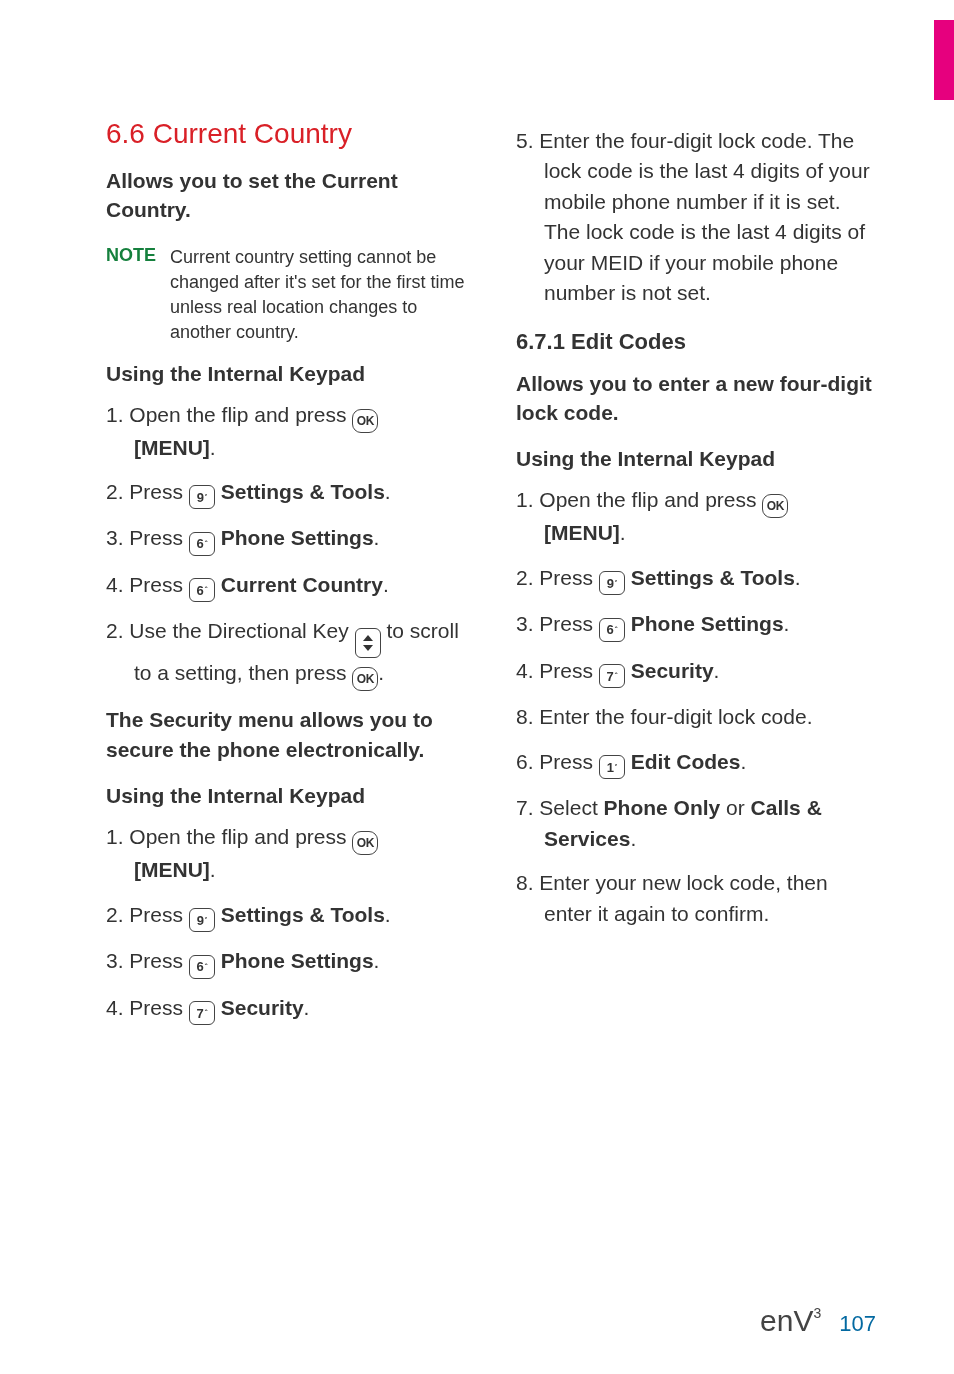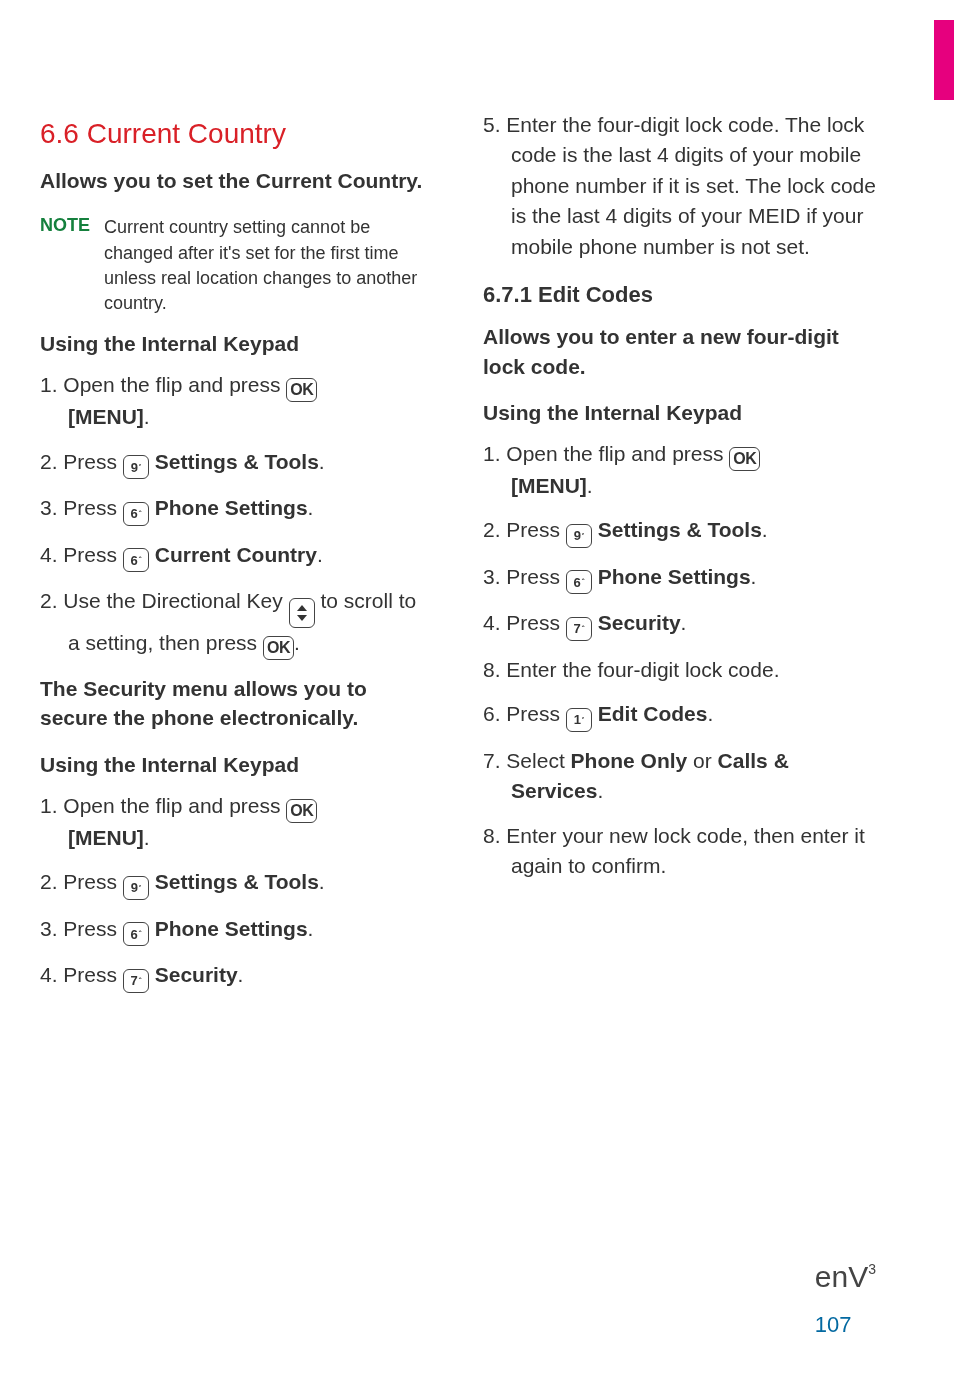--- a/index.html
+++ b/index.html
@@ -14,21 +14,21 @@
     .tab {
       position: absolute;
       right: 0;
       top: 20px;
       width: 20px;
       height: 80px;
       background: #e6007e;
     }
     .content {
       display: flex;
-      padding: 110px 78px 0 40px;
+      padding: 110px 78px 0 106px;
       gap: 50px;
     }
     .col {
       flex: 1;
       min-width: 0;
     }
     .section-heading {
       color: #d92027;
       font-size: 28px;
       font-weight: 500;
@@ -85,34 +85,33 @@
       border: 1.6px solid #444;
       border-radius: 6px;
       font-size: 13px;
       font-weight: bold;
       vertical-align: -3px;
       padding: 0 3px;
       text-indent: 0;
       background: #fff;
       line-height: 1;
     }
-    .key-ok { font-size: 16px; letter-spacing: -0.5px; }
+    .key-ok { font-size: 12px; letter-spacing: -0.5px; border-radius: 9px; }
     .key-tall { height: 30px; flex-direction: column; font-size: 9px; }
     .key-tall .tri-up, .key-tall .tri-down { width:0; height:0; border-left:5px solid transparent; border-right:5px solid transparent; }
     .key-tall .tri-up { border-bottom:6px solid #333; margin-bottom:2px; }
     .key-tall .tri-down { border-top:6px solid #333; margin-top:2px; }
     .key sup { font-size: 8px; vertical-align: super; margin-left: 1px; }
     .footer {
       position: absolute;
       bottom: 36px;
       right: 78px;
       display: flex;
       align-items: baseline;
       gap: 18px;
-      flex-direction: column;
     }
     .logo {
       font-family: Arial, sans-serif;
       font-size: 30px;
       font-weight: 500;
       color: #444;
     }
     .logo .sup3 { font-size: 14px; vertical-align: super; position: relative; top:-2px; }
     .pnum { font-size: 22px; color: #0369a1; }
     .bold { font-weight: bold; }
@@ -213,21 +212,21 @@
           <span>7</span>
           <sup>ˆ</sup>
         </span>
       <span class="bold">Security</span><span>.</span>
     </div>
 
   </div>
 
   <div class="col">
 
-    <div class="step" style="margin-top:0">5. Enter the four-digit lock code. The lock code is the last 4 digits of your mobile phone number if it is set. The lock code is the last 4 digits of your MEID if your mobile phone number is not set.</div>
+    <div class="step" style="margin-top:16px">5. Enter the four-digit lock code. The lock code is the last 4 digits of your mobile phone number if it is set. The lock code is the last 4 digits of your MEID if your mobile phone number is not set.</div>
 
     <div class="sub-sub-heading" style="margin-top:20px">6.7.1 Edit Codes</div>
     <div class="intro">Allows you to enter a new four-digit lock code.</div>
 
     <div class="sub-heading">Using the Internal Keypad</div>
 
     <div class="step">
       <span>1. Open the flip and press </span>
       <span class="key key-ok">OK</span><br>
       <span class="bold">[MENU]</span><span>.</span>

